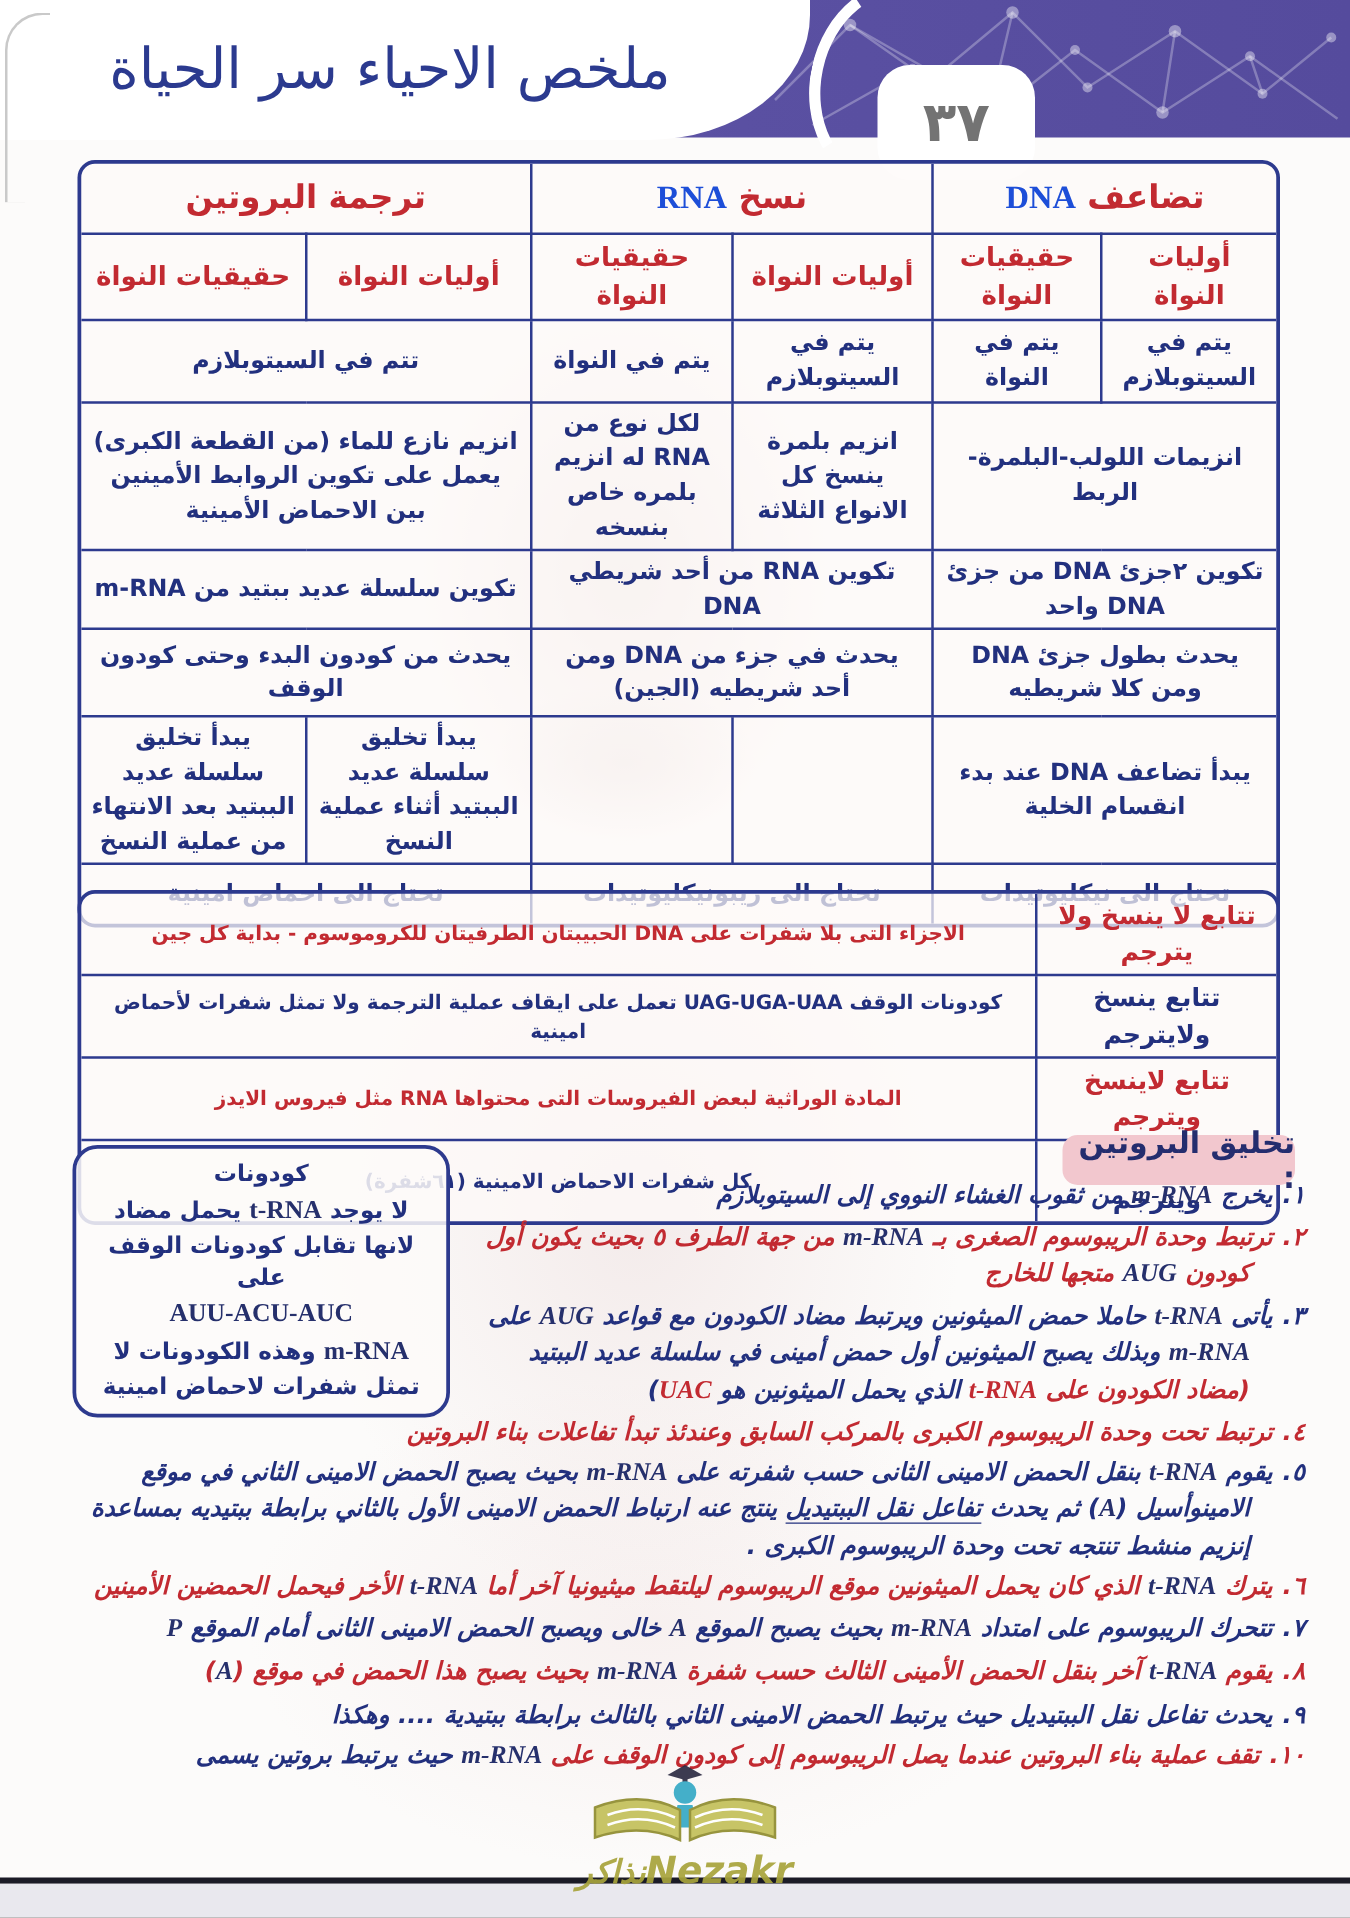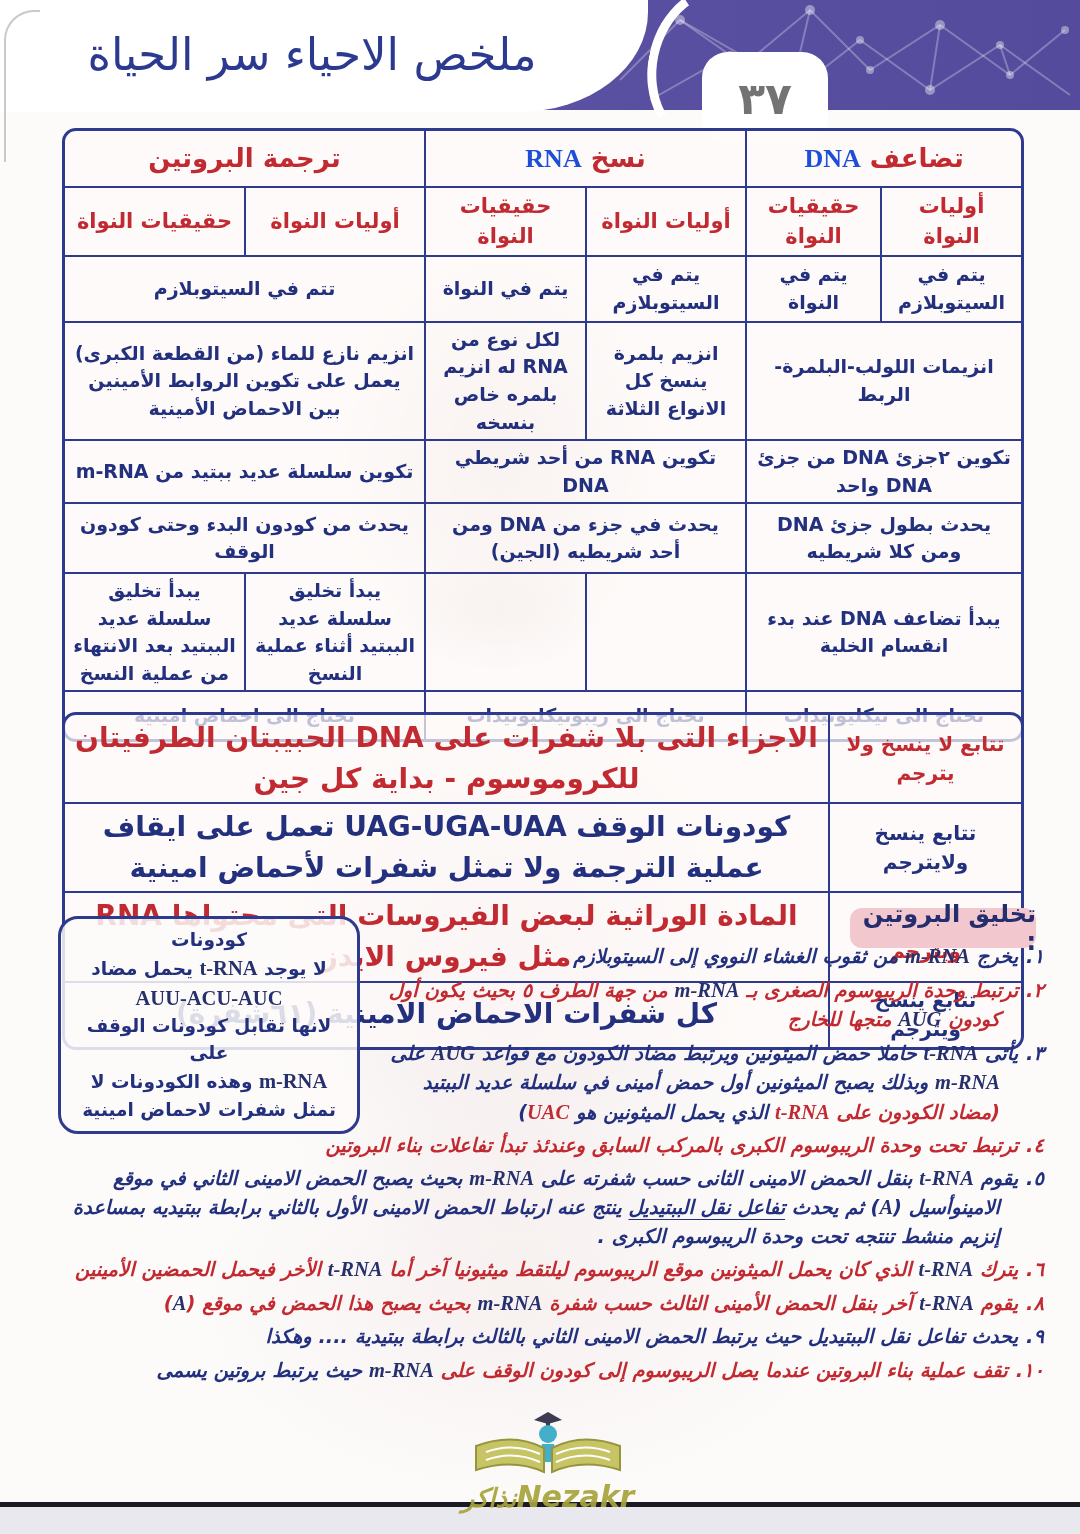--- a/index.html
+++ b/index.html
@@ -42,21 +42,21 @@
   table{width:100%;border-collapse:collapse;direction:rtl;table-layout:fixed;}
   td{border:2px solid var(--navy);text-align:center;vertical-align:middle;
      padding:3px 8px;font-weight:bold;line-height:1.45;}
   tr:first-child td{border-top:none;} td:first-child{border-right:none;}
   td:last-child{border-left:none;} tr:last-child td{border-bottom:none;}
   .grp{font-size:26px;color:var(--red);}
   .sub{font-size:21px;color:var(--red);}
   .bd{font-size:19px;color:var(--blue);}
   .lat{font-family:"Liberation Serif","DejaVu Serif",serif;color:#1d4ed8;font-weight:600;}
   .t2label{font-size:20px;width:190px;}
-  .t2desc{font-size:28px;}
+  .t2desc{font-size:16px;}
   .rowred .t2label,.rowred .t2desc{color:var(--red);}
   .rowblue .t2label,.rowblue .t2desc{color:var(--blue);}
   
   .sec-pill{position:absolute;right:44px;top:908px;width:186px;height:40px;background:#f2c7ce;
         border-radius:12px;display:flex;align-items:center;justify-content:center;direction:rtl;
         font-size:24px;font-weight:bold;color:#242d6e;}
   .notebox{position:absolute;left:58px;top:916px;width:284px;border:3px solid var(--navy);
         border-radius:20px;background:rgba(253,250,249,.85);padding:8px 6px;direction:rtl;
         text-align:center;font-size:18.5px;font-weight:bold;color:var(--blue);line-height:1.45;z-index:3;}
   .plist{position:absolute;left:48px;top:942px;width:996px;direction:rtl;z-index:2;}
@@ -202,34 +202,35 @@
       </tr>
     </tbody>
       </table>
   </div>
 
   <div class="sec-pill">تخليق البروتين :</div>
 
   <div class="notebox">
     <div><span class="seg-a">كودونات</span></div>
     <div><span class="seg-a">لا يوجد </span><span class="seg-l">t-RNA</span><span class="seg-a"> يحمل مضاد</span></div>
+    <div><span class="seg-a">لانها تقابل كودونات الوقف على</span></div>
     <div><span class="seg-l">AUU-ACU-AUC</span></div>
-    <div><span class="seg-a">لانها تقابل كودونات الوقف على</span></div>
     <div><span class="seg-l">m-RNA</span><span class="seg-a"> وهذه الكودونات لا</span></div>
     <div><span class="seg-a">تمثل شفرات لاحماض امينية</span></div>
   </div>
 
   <div class="plist">
     <div class="wrapL"></div>
     <div class="item blue"><span class="num">١.</span><span><span class="seg-a">يخرج </span><span class="seg-l">m-RNA</span><span class="seg-a"> من ثقوب الغشاء النووي إلى السيتوبلازم</span></span></div>
     <div class="item red"><span class="num">٢.</span><span><span class="seg-a">ترتبط وحدة الريبوسوم الصغرى بـ </span><span class="seg-l">m-RNA</span><span class="seg-a"> من جهة الطرف ٥ بحيث يكون أول كودون </span><span class="seg-l">AUG</span><span class="seg-a"> متجها للخارج</span></span></div>
     <div class="item blue"><span class="num">٣.</span><span><span class="seg-a">يأتى </span><span class="seg-l">t-RNA</span><span class="seg-a"> حاملا حمض الميثونين ويرتبط مضاد الكودون مع قواعد </span><span class="seg-l">AUG</span><span class="seg-a"> على </span><span class="seg-l">m-RNA</span><span class="seg-a"> وبذلك يصبح الميثونين أول حمض أمينى في سلسلة عديد الببتيد </span><span class="seg-r">(مضاد الكودون على </span><span class="seg-lr">t-RNA</span><span class="seg-a"> الذي يحمل الميثونين هو </span><span class="seg-lr">UAC</span><span class="seg-a">)</span></span></div>
     <div class="item red"><span class="num">٤.</span><span><span class="seg-a">ترتبط تحت وحدة الريبوسوم الكبرى بالمركب السابق وعندئذ تبدأ تفاعلات بناء البروتين</span></span></div>
     <div class="item blue"><span class="num">٥.</span><span><span class="seg-a">يقوم </span><span class="seg-l">t-RNA</span><span class="seg-a"> بنقل الحمض الامينى الثانى حسب شفرته على </span><span class="seg-l">m-RNA</span><span class="seg-a"> بحيث يصبح الحمض الامينى الثاني في موقع الامينوأسيل (</span><span class="seg-l">A</span><span class="seg-a">) ثم يحدث </span><span class="seg-u">تفاعل نقل الببتيديل</span><span class="seg-a"> ينتج عنه ارتباط الحمض الامينى الأول بالثاني برابطة ببتيديه بمساعدة إنزيم منشط تنتجه تحت وحدة الريبوسوم الكبرى .</span></span></div>
     <div class="item red"><span class="num">٦.</span><span><span class="seg-a">يترك </span><span class="seg-l">t-RNA</span><span class="seg-a"> الذي كان يحمل الميثونين موقع الريبوسوم ليلتقط ميثيونيا آخر أما </span><span class="seg-l">t-RNA</span><span class="seg-a"> الأخر فيحمل الحمضين الأمينين</span></span></div>
+    <div class="item blue"><span class="num">٧.</span><span><span class="seg-a">تتحرك الريبوسوم على امتداد </span><span class="seg-l">m-RNA</span><span class="seg-a"> بحيث يصبح الموقع </span><span class="seg-l">A</span><span class="seg-a"> خالى ويصبح الحمض الامينى الثانى أمام الموقع </span><span class="seg-l">P</span></span></div>
     <div class="item red"><span class="num">٨.</span><span><span class="seg-a">يقوم </span><span class="seg-l">t-RNA</span><span class="seg-a"> آخر بنقل الحمض الأمينى الثالث حسب شفرة </span><span class="seg-l">m-RNA</span><span class="seg-a"> بحيث يصبح هذا الحمض في موقع (</span><span class="seg-l">A</span><span class="seg-a">)</span></span></div>
     <div class="item blue"><span class="num">٩.</span><span><span class="seg-a">يحدث تفاعل نقل الببتيديل حيث يرتبط الحمض الامينى الثاني بالثالث برابطة ببتيدية .... وهكذا</span></span></div>
     <div class="item red"><span class="num">١٠.</span><span><span class="seg-a">تقف عملية بناء البروتين عندما يصل الريبوسوم إلى كودون الوقف على </span><span class="seg-l">m-RNA</span><span class="seg-b"> حيث يرتبط بروتين يسمى </span></span></div>
   </div>
 
   <div class="watermark">
     <svg width="180" height="74" viewBox="0 0 180 74">
       <polygon points="90,8 76,16 90,20 104,16" fill="#2c2c44"></polygon>
       <rect x="88" y="16" width="4" height="8" fill="#2c2c44"></rect>
       <circle cx="90" cy="30" r="9" fill="#35a9c6"></circle>

